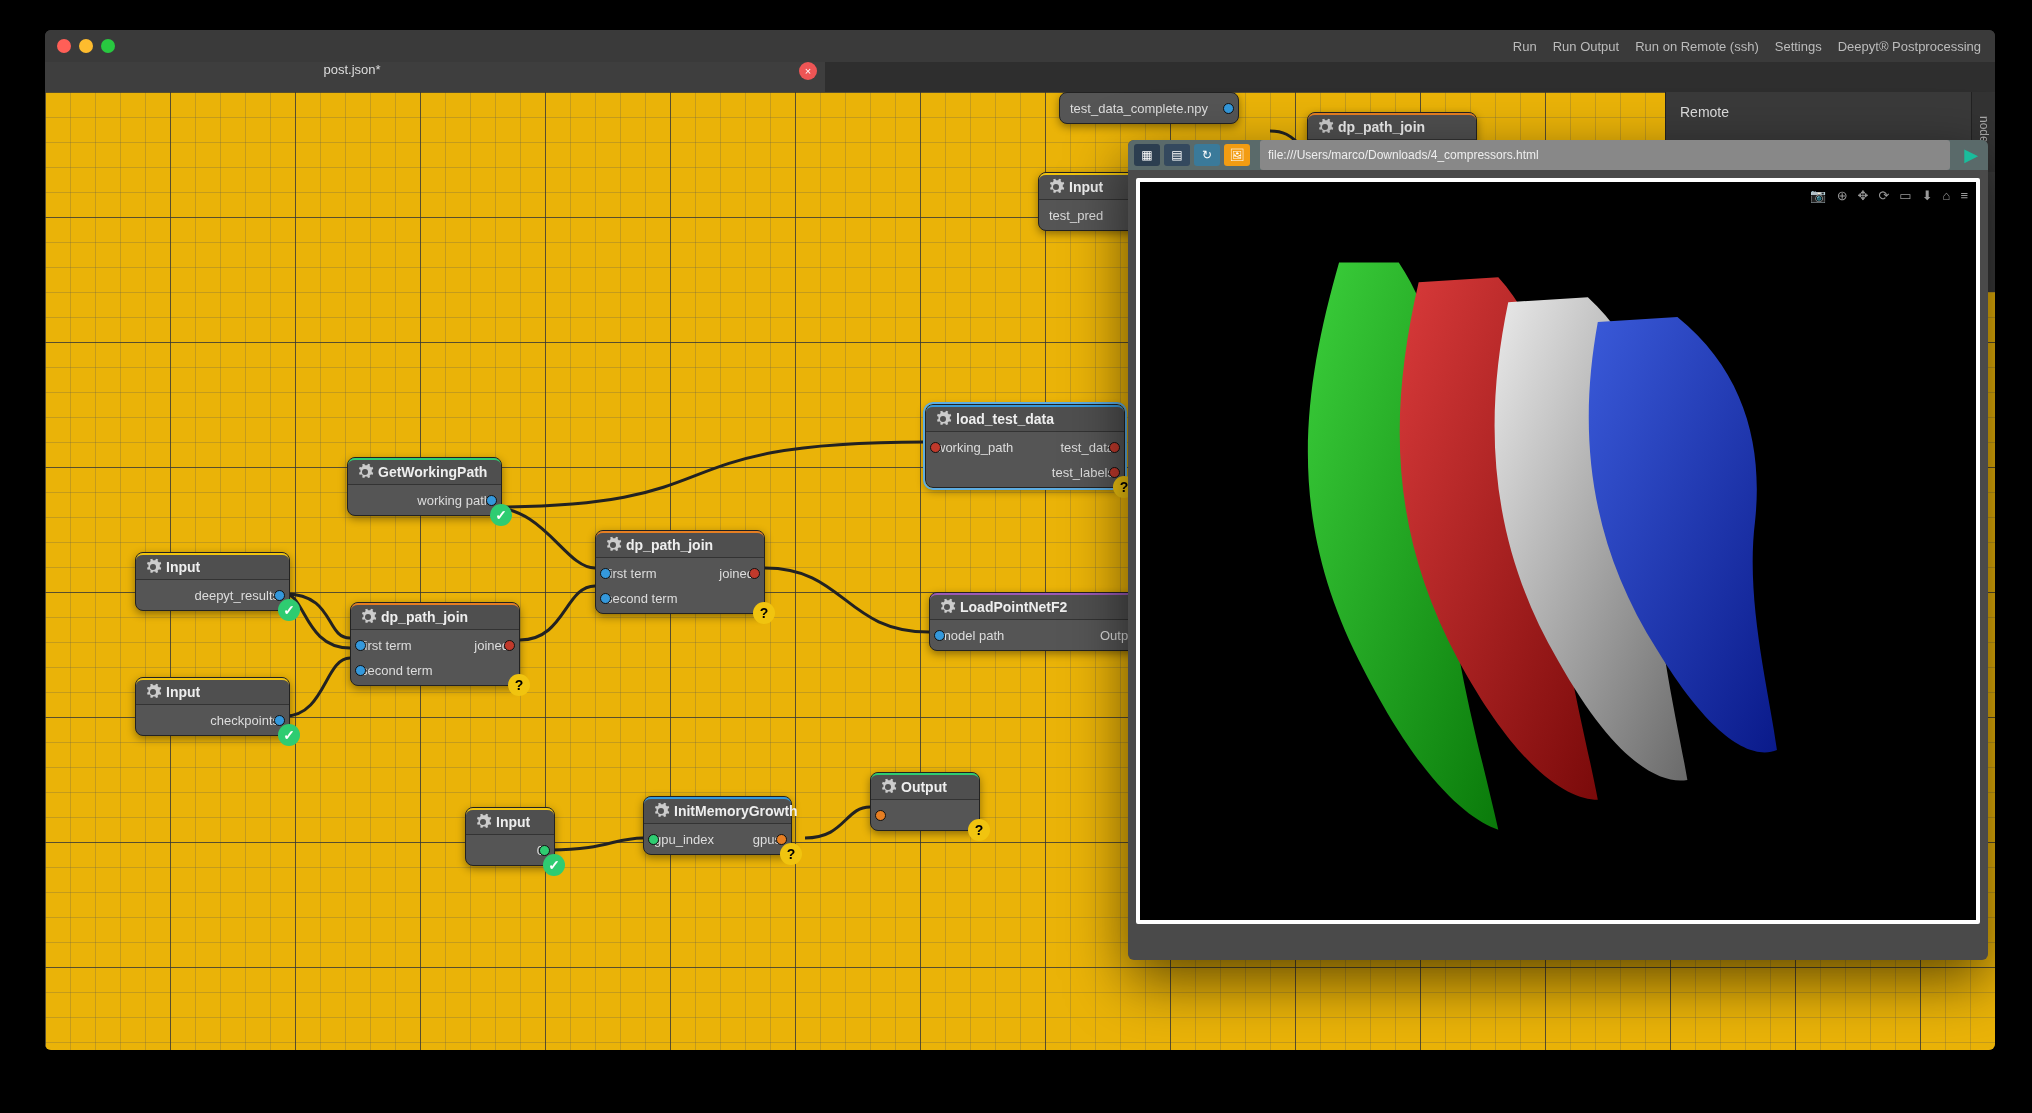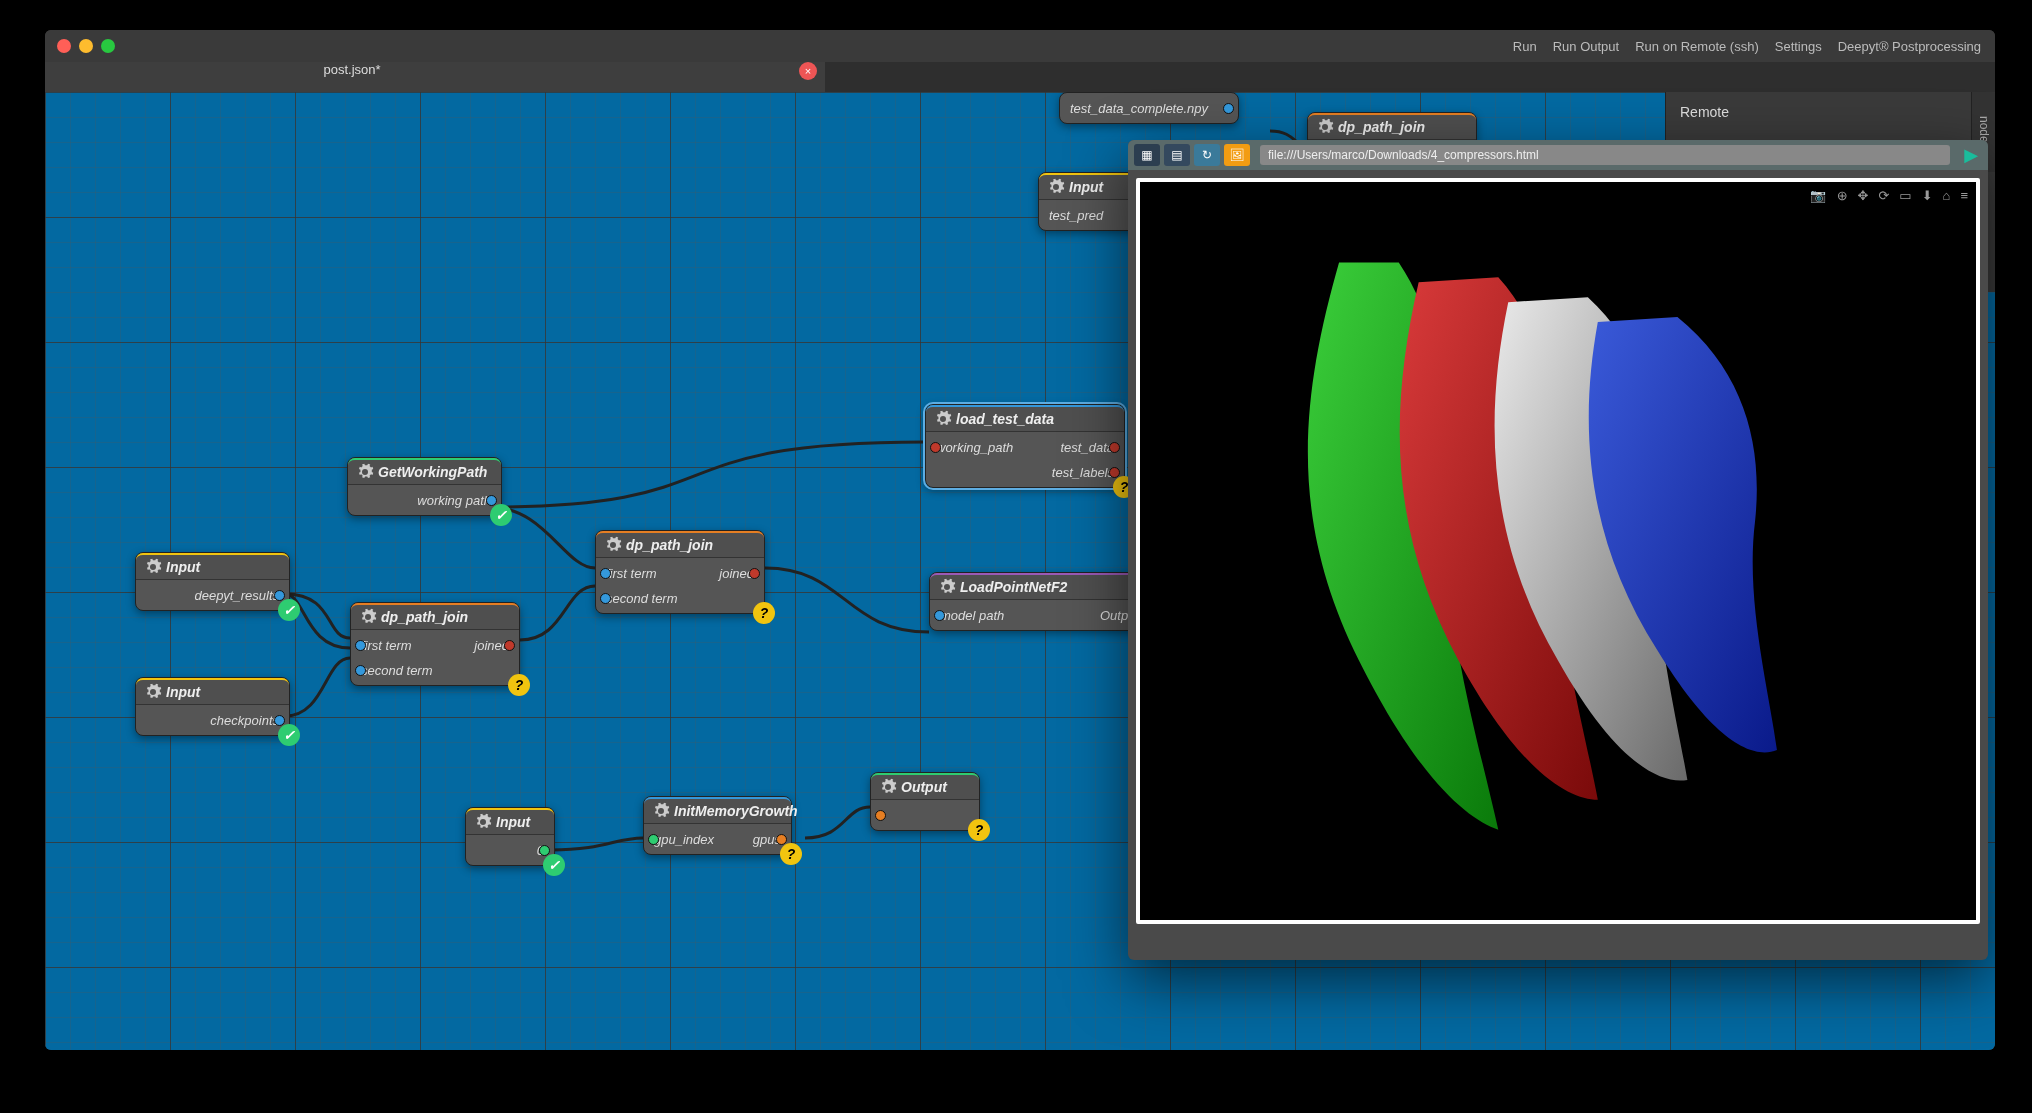--- a/index.html
+++ b/index.html
@@ -8,21 +8,21 @@
 .main-window { left:45px; top:30px; width:1950px; height:1020px; }
 .titlebar { height:32px; background:#3a3a3a; display:flex; align-items:center; padding:0 12px; position:relative; }
 .traffic-lights { display:flex; gap:8px; }
 .tl { width:14px; height:14px; border-radius:50%; }
 .tl.red{background:#ff5f57;} .tl.yellow{background:#febc2e;} .tl.green{background:#28c840;}
 .menubar { position:absolute; right:14px; top:0; height:32px; display:flex; align-items:center; gap:16px; }
 .menubar span { color:#bbb; font-size:13px; cursor:pointer; }
 .tabbar { height:30px; background:#2e2e2e; display:flex; align-items:center; }
 .tab { height:30px; padding:0 180px 0 14px; color:#ddd; font-size:13px; display:flex; align-items:flex-start; background:#3e3e3e; position:relative; min-width:780px; justify-content:center; }
 .tab .close-x { position:absolute; right:8px; width:18px; height:18px; border-radius:50%; background:#e55; color:#fff; font-size:11px; display:flex; align-items:center; justify-content:center; cursor:pointer; }
-.canvas-wrap { position:relative; width:100%; height:calc(100% - 62px); background:#0369a1; overflow:hidden;font-style:italic; }
+.canvas-wrap { position:relative; width:100%; height:calc(100% - 62px); background:#eab308; overflow:hidden; }
 .grid-svg { position:absolute; inset:0; width:100%; height:100%; }
 .node { position:absolute; background:#555; border:1px solid #222; border-radius:8px; color:#eee; font-size:14px; box-shadow:0 3px 8px rgba(0,0,0,0.4); }
 .node-header { display:flex; align-items:center; gap:4px; padding:3px 8px; font-weight:600; font-size:14px; border-bottom:1px solid #333; border-top:2px solid var(--accent,#999); border-radius:7px 7px 0 0; background:#4f4f4f; }
 .gear { width:18px; height:18px; display:flex; align-items:center; justify-content:center; }
 .gear svg{width:18px;height:18px;}
 .node-body { padding:6px 10px; display:flex; flex-direction:column; gap:7px; }
 .row { display:flex; justify-content:space-between; align-items:center; gap:18px; font-size:13px; color:#ddd; position:relative; min-height:18px; }
 .row .l { text-align:left; }
 .row .r { text-align:right; }
 .port { position:absolute; width:11px; height:11px; border-radius:50%; border:1px solid #111; }
@@ -33,21 +33,21 @@
 .sidepanel { position:absolute; right:0; top:62px; width:330px; height:200px; background:#3a3a3a; border-left:1px solid #222; }
 .sidepanel h3 { color:#ddd; font-size:14px; font-weight:500; padding:12px 14px; }
 .sidetab { position:absolute; right:0; top:62px; width:24px; height:80px; background:#333; color:#aaa; writing-mode:vertical-rl; display:flex; align-items:center; justify-content:center; font-size:12px; border-left:1px solid #222; z-index:5; }
 
 .browser-window { left:1128px; top:140px; width:860px; height:820px; z-index:100; background:#4a4a4a; }
 .browser-window .titlebar { justify-content:center; background:#eee; height:28px; }
 .browser-window .titlebar .traffic-lights{position:absolute;left:10px;}
 .browser-title { color:#444; font-size:13px; font-weight:500; }
 .browser-toolbar { height:30px; background:#5a6a6a; display:flex; align-items:center; padding:0 6px; gap:4px; }
 .tb-btn { width:26px; height:22px; background:#3a7a9a; border-radius:3px; display:flex; align-items:center; justify-content:center; color:#fff; font-size:12px; cursor:pointer; }
-.addr { flex:1; height:20px; background:#888; border-radius:3px; color:#eee; font-size:12px; padding:0 8px; display:flex; align-items:center; margin:0 6px; }
+.addr { flex:1; height:30px; background:#888; border-radius:3px; color:#eee; font-size:12px; padding:0 8px; display:flex; align-items:center; margin:0 6px; }
 .play-btn { color:#1abc9c; font-size:18px; cursor:pointer; padding:0 4px; }
 .viz { position:relative; margin:8px; height:calc(100% - 74px); background:#000; border:4px solid #fff; border-radius:2px; }
 .viz-tools { position:absolute; right:8px; top:6px; display:flex; gap:10px; color:#999; font-size:13px; }
 .viz-tools span{cursor:pointer;}
 .viz svg { width:100%; height:100%; }
 </style>
 </head>
 <body>
 
 <div class="window main-window">
@@ -262,21 +262,21 @@
           </div>
         <div class="row">
             <span></span>
             <span class="r">test_labels</span>
             <span class="port right" style="background:#c0392b;"></span>
           </div>
       </div>
       <span class="status-badge warn">?</span>
     </div>
 
-    <div class="node" style="left:884px; top:480px; width:221px; --accent:#9b59b6;">
+    <div class="node" style="left:884px; top:500px; width:221px; --accent:#9b59b6;">
       <div class="node-header">
           <span class="gear">
             <svg viewBox="0 0 24 24">
               <path fill="#ccc" d="M12 8a4 4 0 100 8 4 4 0 000-8zm9 4l2 1-1 3-2-1a8 8 0 01-2 2l1 2-3 1-1-2a8 8 0 01-3 0l-1 2-3-1 1-2a8 8 0 01-2-2l-2 1-1-3 2-1a8 8 0 010-3l-2-1 1-3 2 1a8 8 0 012-2l-1-2 3-1 1 2a8 8 0 013 0l1-2 3 1-1 2a8 8 0 012 2l2-1 1 3-2 1a8 8 0 010 3z"></path>
             </svg>
           </span>
           <span>LoadPointNetF2</span>
         </div>
       <div class="node-body">
         <div class="row">

